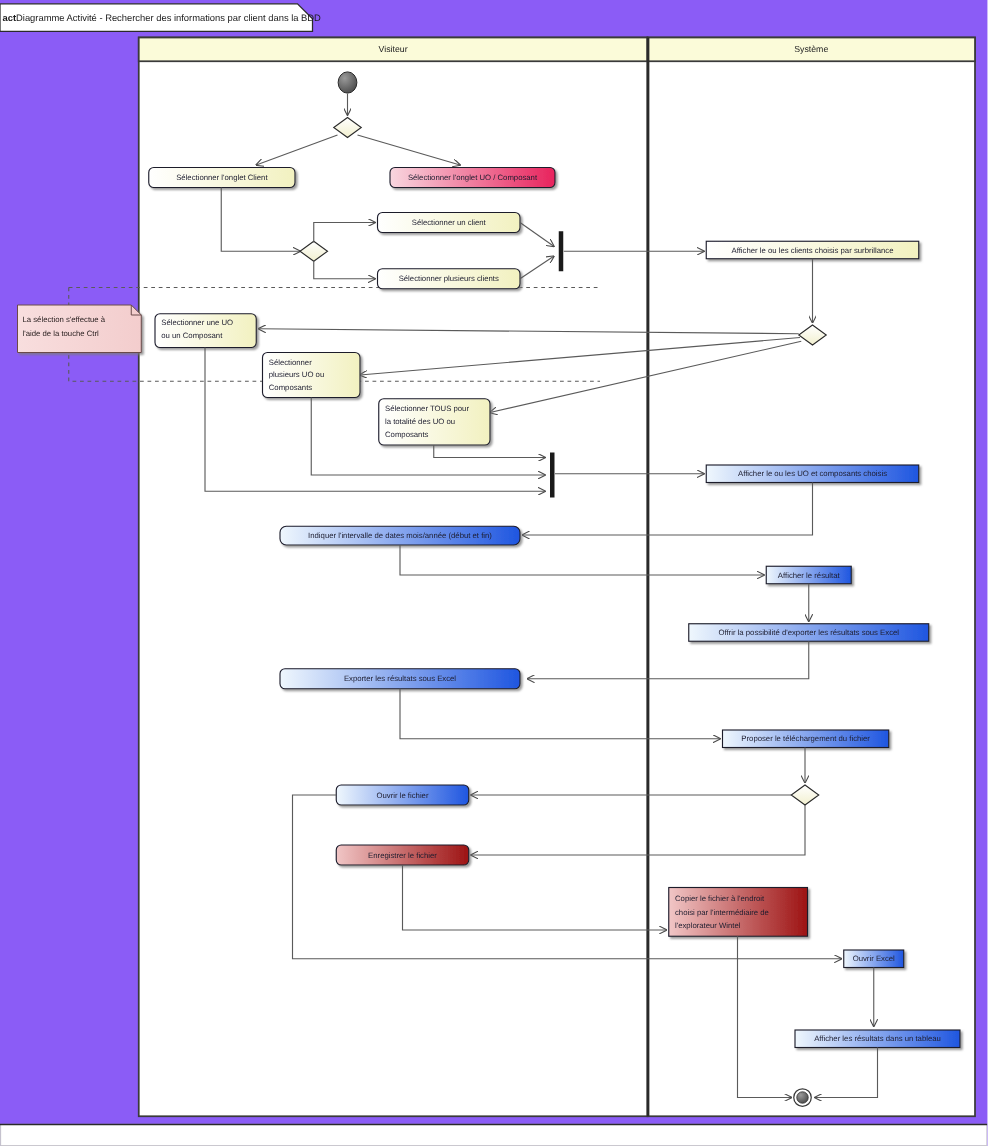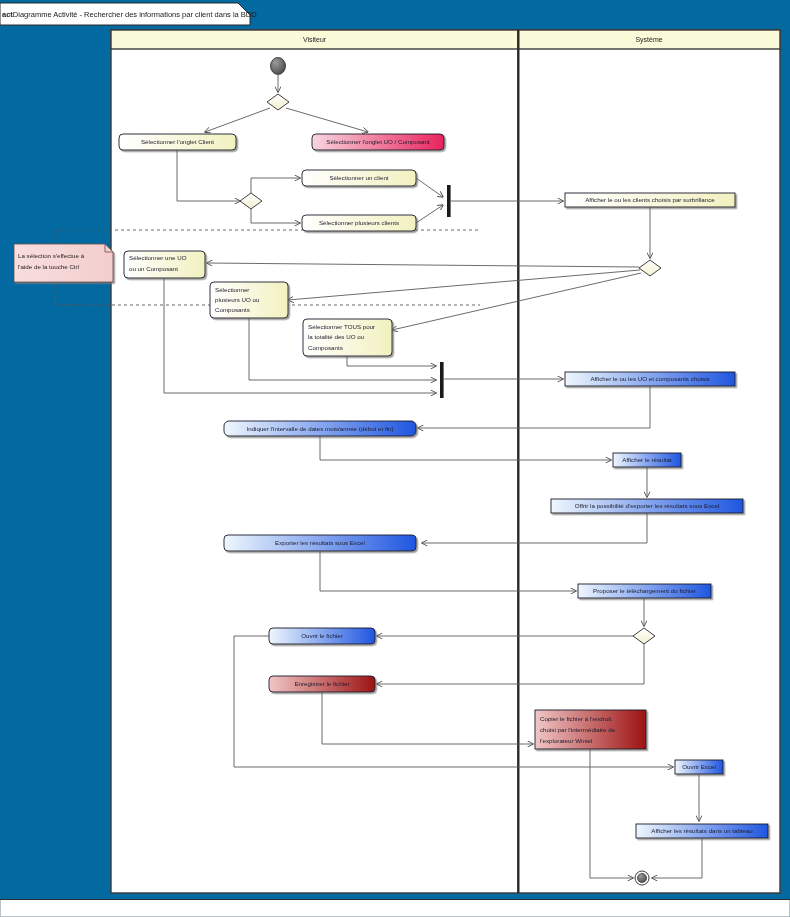--- a/index.html
+++ b/index.html
@@ -5,21 +5,21 @@
   * { box-sizing: border-box; }
   html, body {
     margin: 0; padding: 0;
     background: #ffffff;
     font-family: "Liberation Sans", sans-serif;
   }
   #stage {
     position: relative;
     width: 790px;
     height: 917px;
-    background: #0369a1;
+    background: #8b5cf6;
     overflow: hidden;
   }
   svg#diagram { display: block; width: 790px; height: 917px; }
 
   .frame-label-text {
     font-size: 7.5px;
     fill: #1a1a1a;
   }
   .frame-label-kw { font-weight: bold; }
 

